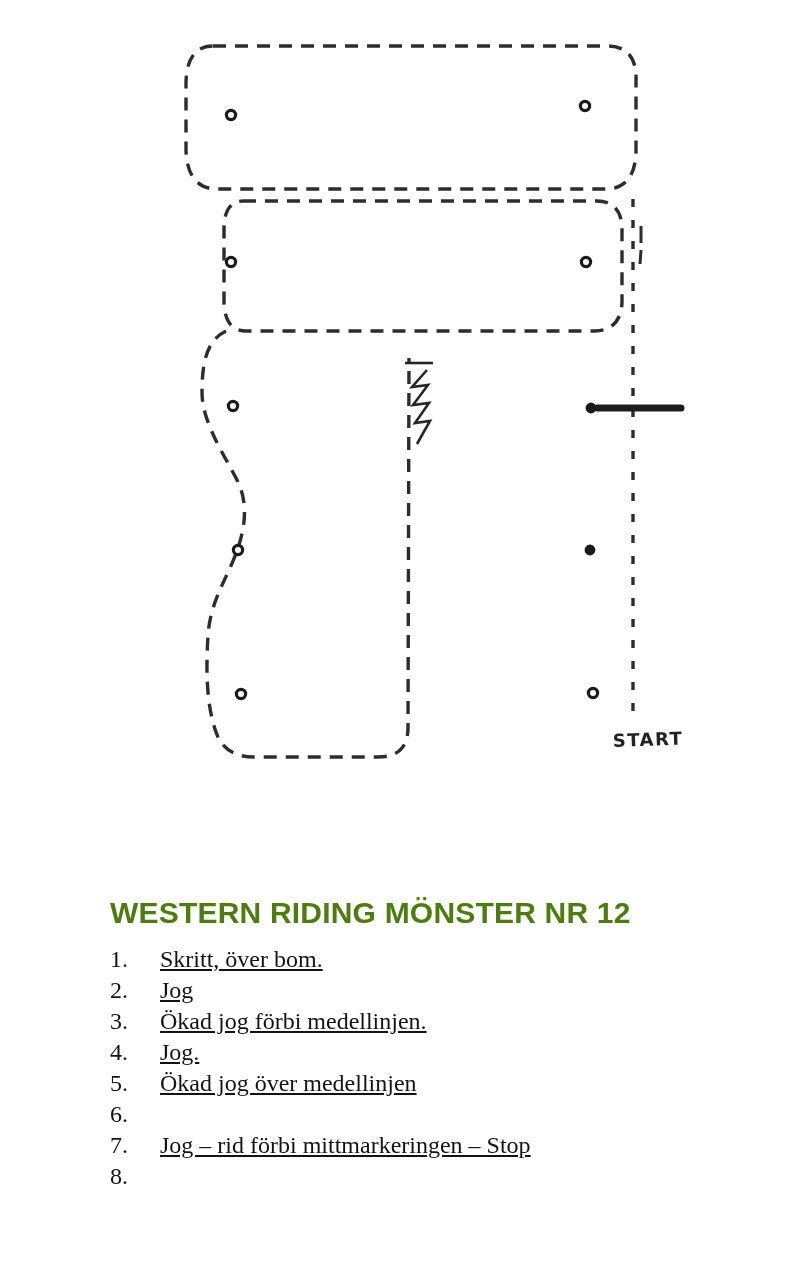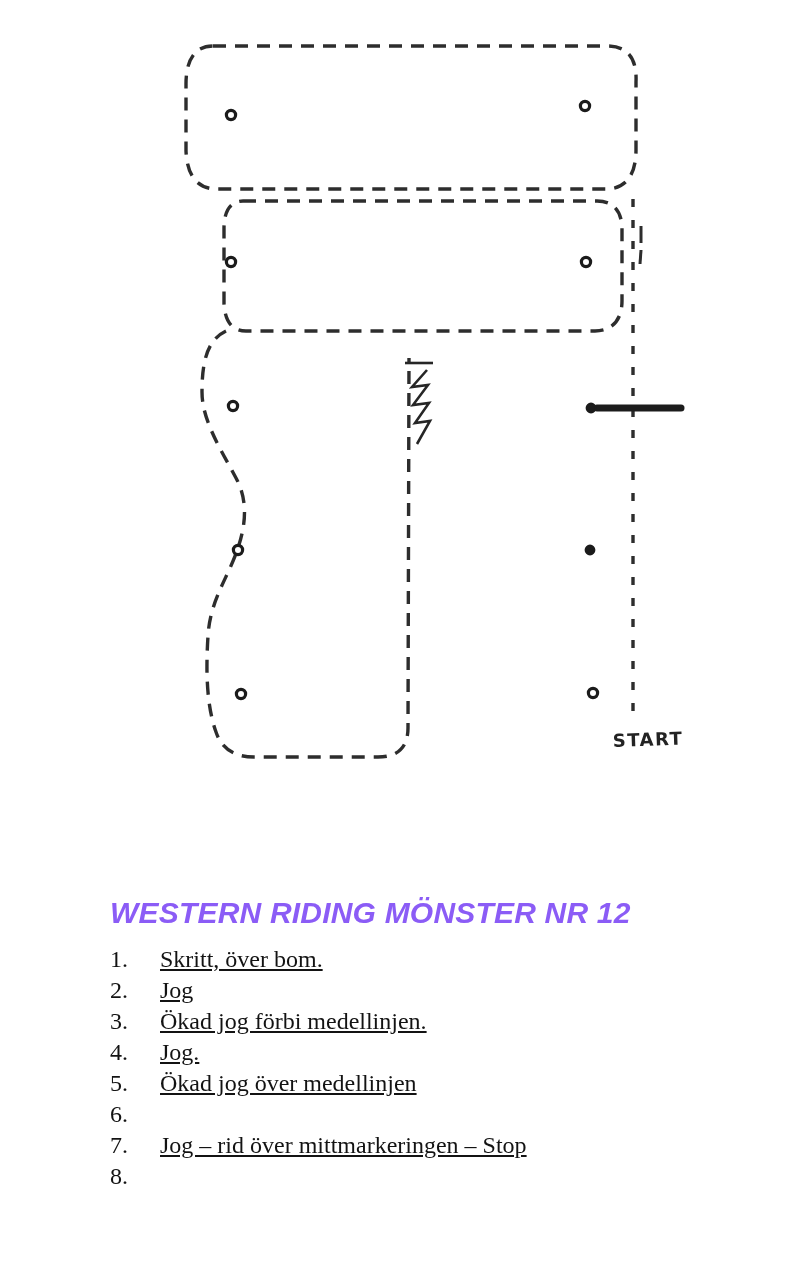--- a/index.html
+++ b/index.html
@@ -22,23 +22,22 @@
     left: 110px;
     top: 896px;
     width: 640px;
   }
   .doc-title {
     margin: 0 0 14px 0;
     font-family: "Liberation Sans", sans-serif;
     font-weight: 700;
     font-size: 30px;
     letter-spacing: 0.2px;
-    color: #8b5cf6;
+    color: #4d7c0f;
     white-space: nowrap;
-    font-style: italic;
   }
   .instr-list { display: block; }
   .instr-row {
     display: flex;
     align-items: baseline;
     height: 31px;
     font-size: 24px;
     line-height: 31px;
     color: #131313;
   }
@@ -126,21 +125,21 @@
       </div>
       <div class="instr-row">
         <span class="instr-num">5.</span>
         <span class="instr-text">Ökad jog över medellinjen</span>
       </div>
       <div class="instr-row">
         <span class="instr-num">6.</span>
       </div>
       <div class="instr-row">
         <span class="instr-num">7.</span>
-        <span class="instr-text">Jog – rid över mittmarkeringen – Stop</span>
+        <span class="instr-text">Jog – rid förbi mittmarkeringen – Stop</span>
       </div>
       <div class="instr-row">
         <span class="instr-num">8.</span>
       </div>
     </div>
   </div>
 
 </div>
 
 </body></html>

